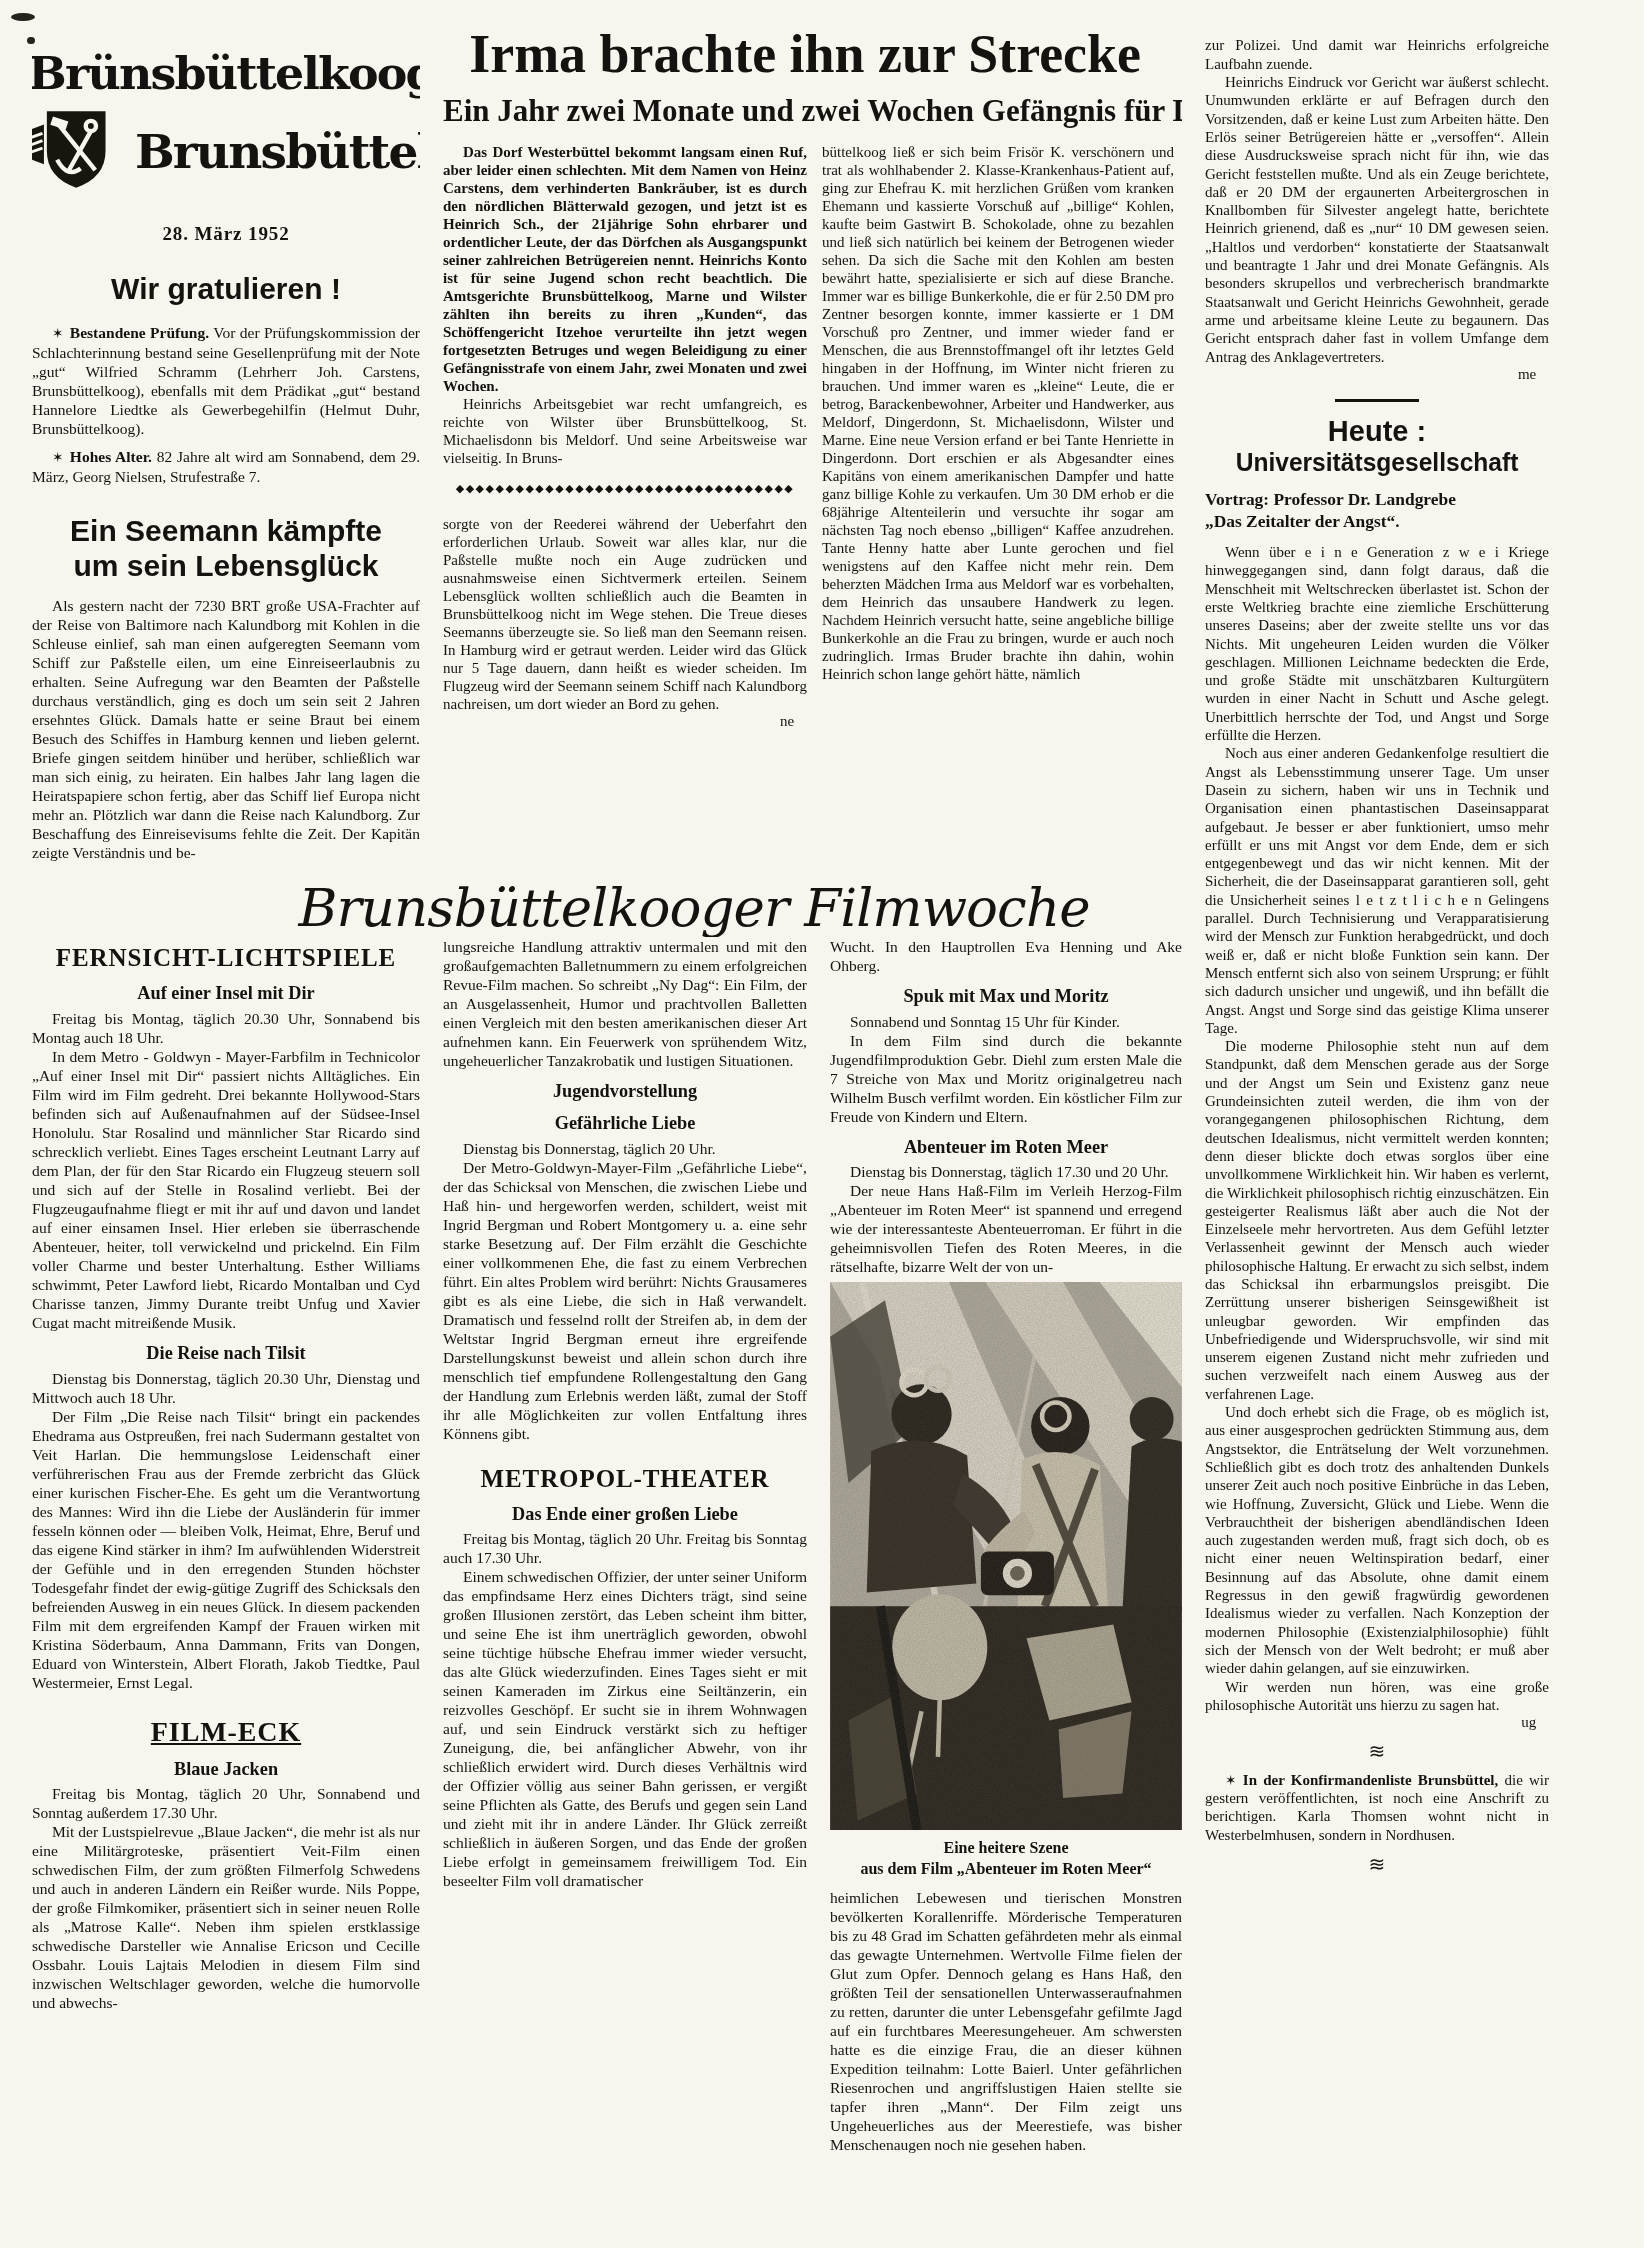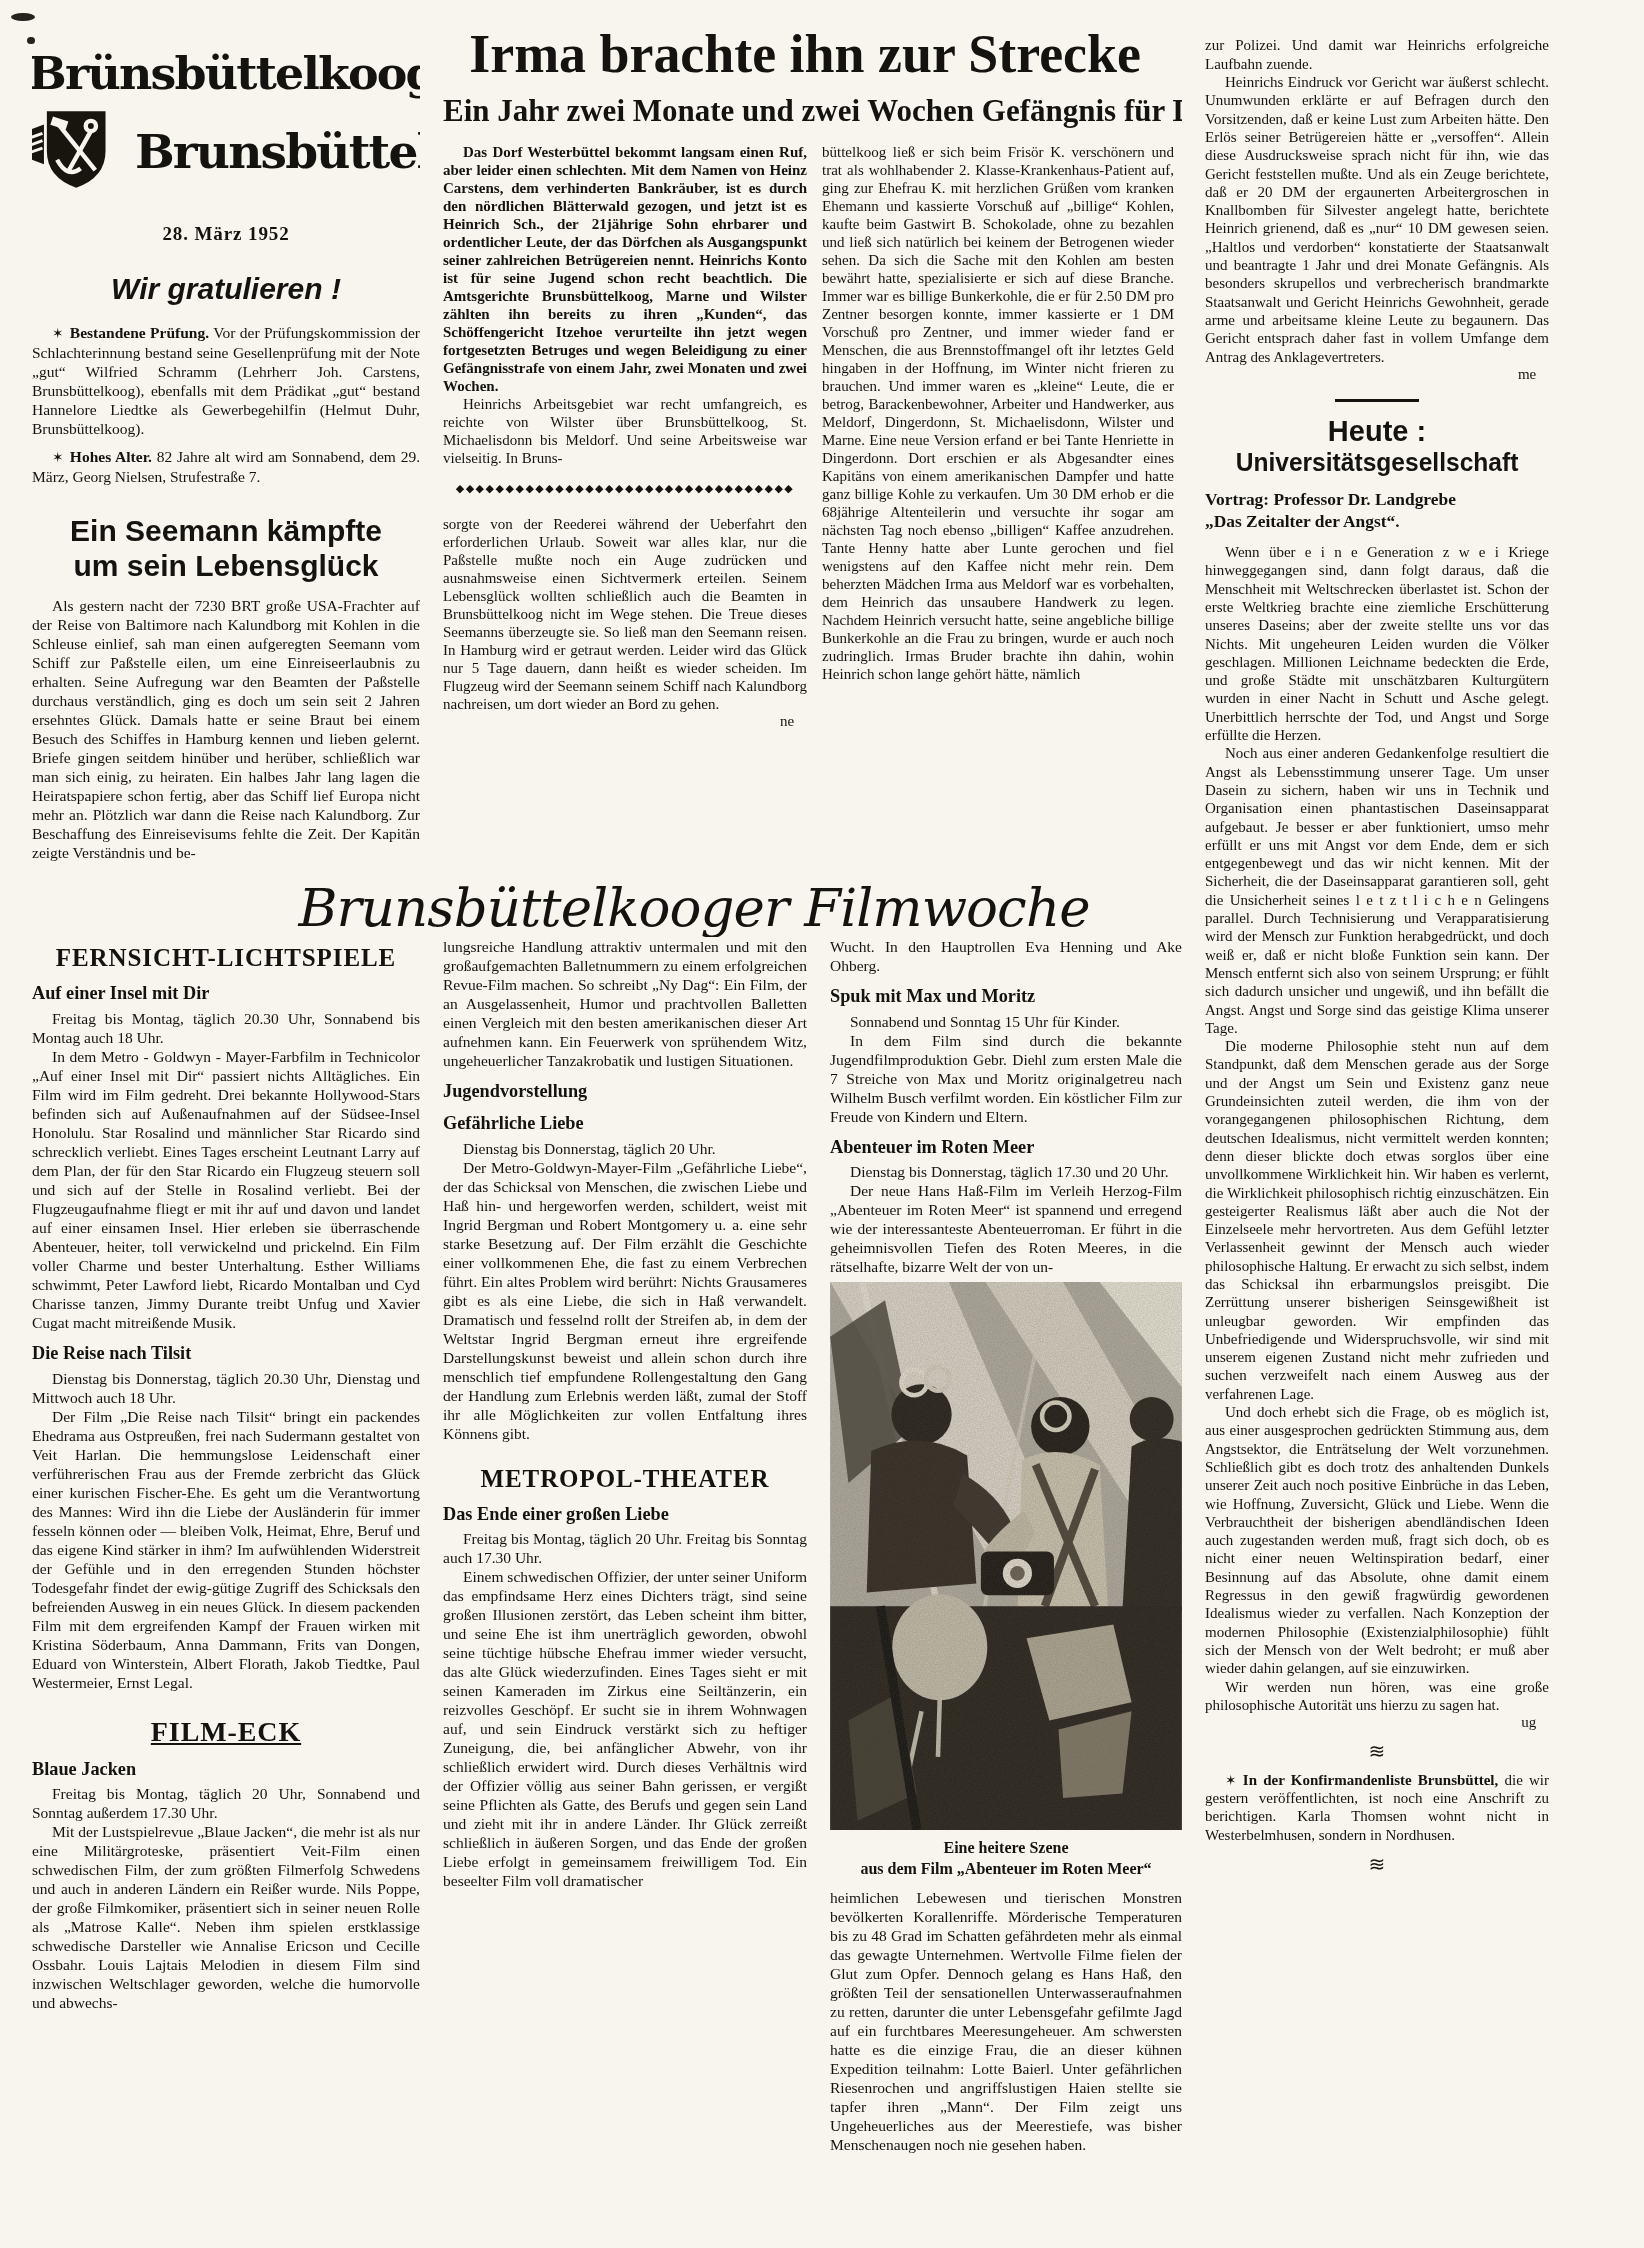--- a/index.html
+++ b/index.html
@@ -34,21 +34,21 @@
 
   
   .masthead{position:relative;margin-top:38px;}
   .mast-line1{font-family:"DejaVu Serif",serif;font-weight:bold;font-size:45px;
     letter-spacing:-1.8px;white-space:nowrap;text-align:center;transform:scaleX(1.02);}
   .mast-row{display:flex;align-items:center;justify-content:center;gap:5.5px;margin-top:3.7px;}
   .mast-line2{font-family:"DejaVu Serif",serif;font-weight:bold;font-size:47px;letter-spacing:-1.8px;white-space:nowrap;}
   .date-line{text-align:center;font-weight:bold;font-size:19px;margin-top:24px;letter-spacing:0.9px;}
 
   .sans-head{font-family:"Liberation Sans",sans-serif;font-weight:bold;text-align:center;}
-  .gratulieren-head{font-size:30px;margin:27.4px 0 16.4px 0;font-style:italic;}
+  .gratulieren-head{font-size:30px;margin:27.4px 0 16.4px 0;}
   .seemann-head{font-size:30px;line-height:35px;margin:27.4px 0 12.8px 0;}
   .notice{margin-bottom:9.1px;}
   .star{font-family:"DejaVu Sans",sans-serif;font-size:13.7px;margin-right:6.4px;}
 
   .irma-headline{font-weight:bold;font-size:55px;line-height:58px;white-space:nowrap;
     text-align:center;transform:scaleX(0.98);transform-origin:left;margin-top:16.4px;}
   .irma-subhead{font-weight:bold;font-size:31px;text-align:center;white-space:nowrap;margin:9.1px 0 14.6px 0;}
   .irma-cols{display:grid;grid-template-columns:364px 352px;column-gap:15px;}
   .diamond-divider{white-space:nowrap;overflow:hidden;text-align:center;font-size:11px;
     letter-spacing:1.5px;margin:14.6px 0 20px 0;}
@@ -56,21 +56,21 @@
   .center-rule{width:84px;height:3.7px;background:#151310;margin:16.4px auto 12.8px auto;}
   .heute-head1{font-size:29px;margin-top:7.3px;}
   .heute-head2{font-size:25.6px;white-space:nowrap;transform:scaleX(0.96);transform-origin:center;}
   .vortrag{font-weight:bold;font-size:17.4px;text-align:left;line-height:22px;margin:11px 0 11px 0;}
   .squiggle{text-align:center;font-family:"DejaVu Sans",sans-serif;font-size:20px;line-height:22px;margin:9.1px 0;}
 
   .film-headline{font-family:"DejaVu Serif",serif;font-style:italic;font-weight:normal;
     font-size:53px;white-space:nowrap;text-align:center;padding-left:174px;letter-spacing:-0.9px;}
   .col-header{font-weight:bold;font-size:25px;letter-spacing:0.9px;text-align:center;margin:7.3px 0 5.5px 0;}
   .filmeck-header{font-weight:bold;font-size:28px;letter-spacing:0.9px;text-align:center;margin:24px 0 3.7px 0;text-decoration:underline;}
-  .sub-title{font-weight:bold;font-size:18.3px;margin:11px 0 4.6px 0;}
+  .sub-title{font-weight:bold;font-size:18.3px;text-align:center;margin:11px 0 4.6px 0;}
   .caption{font-weight:bold;font-size:16px;line-height:21px;text-align:center;margin:7.3px 0 9.1px 0;}
 
   .photo-frame{width:352px;height:548px;margin-top:5.5px;}
   .photo-frame svg{display:block;}
 
   .artifact{position:absolute;background:#26231e;border-radius:50%;}
 </style>
 </head>
 <body>
 

